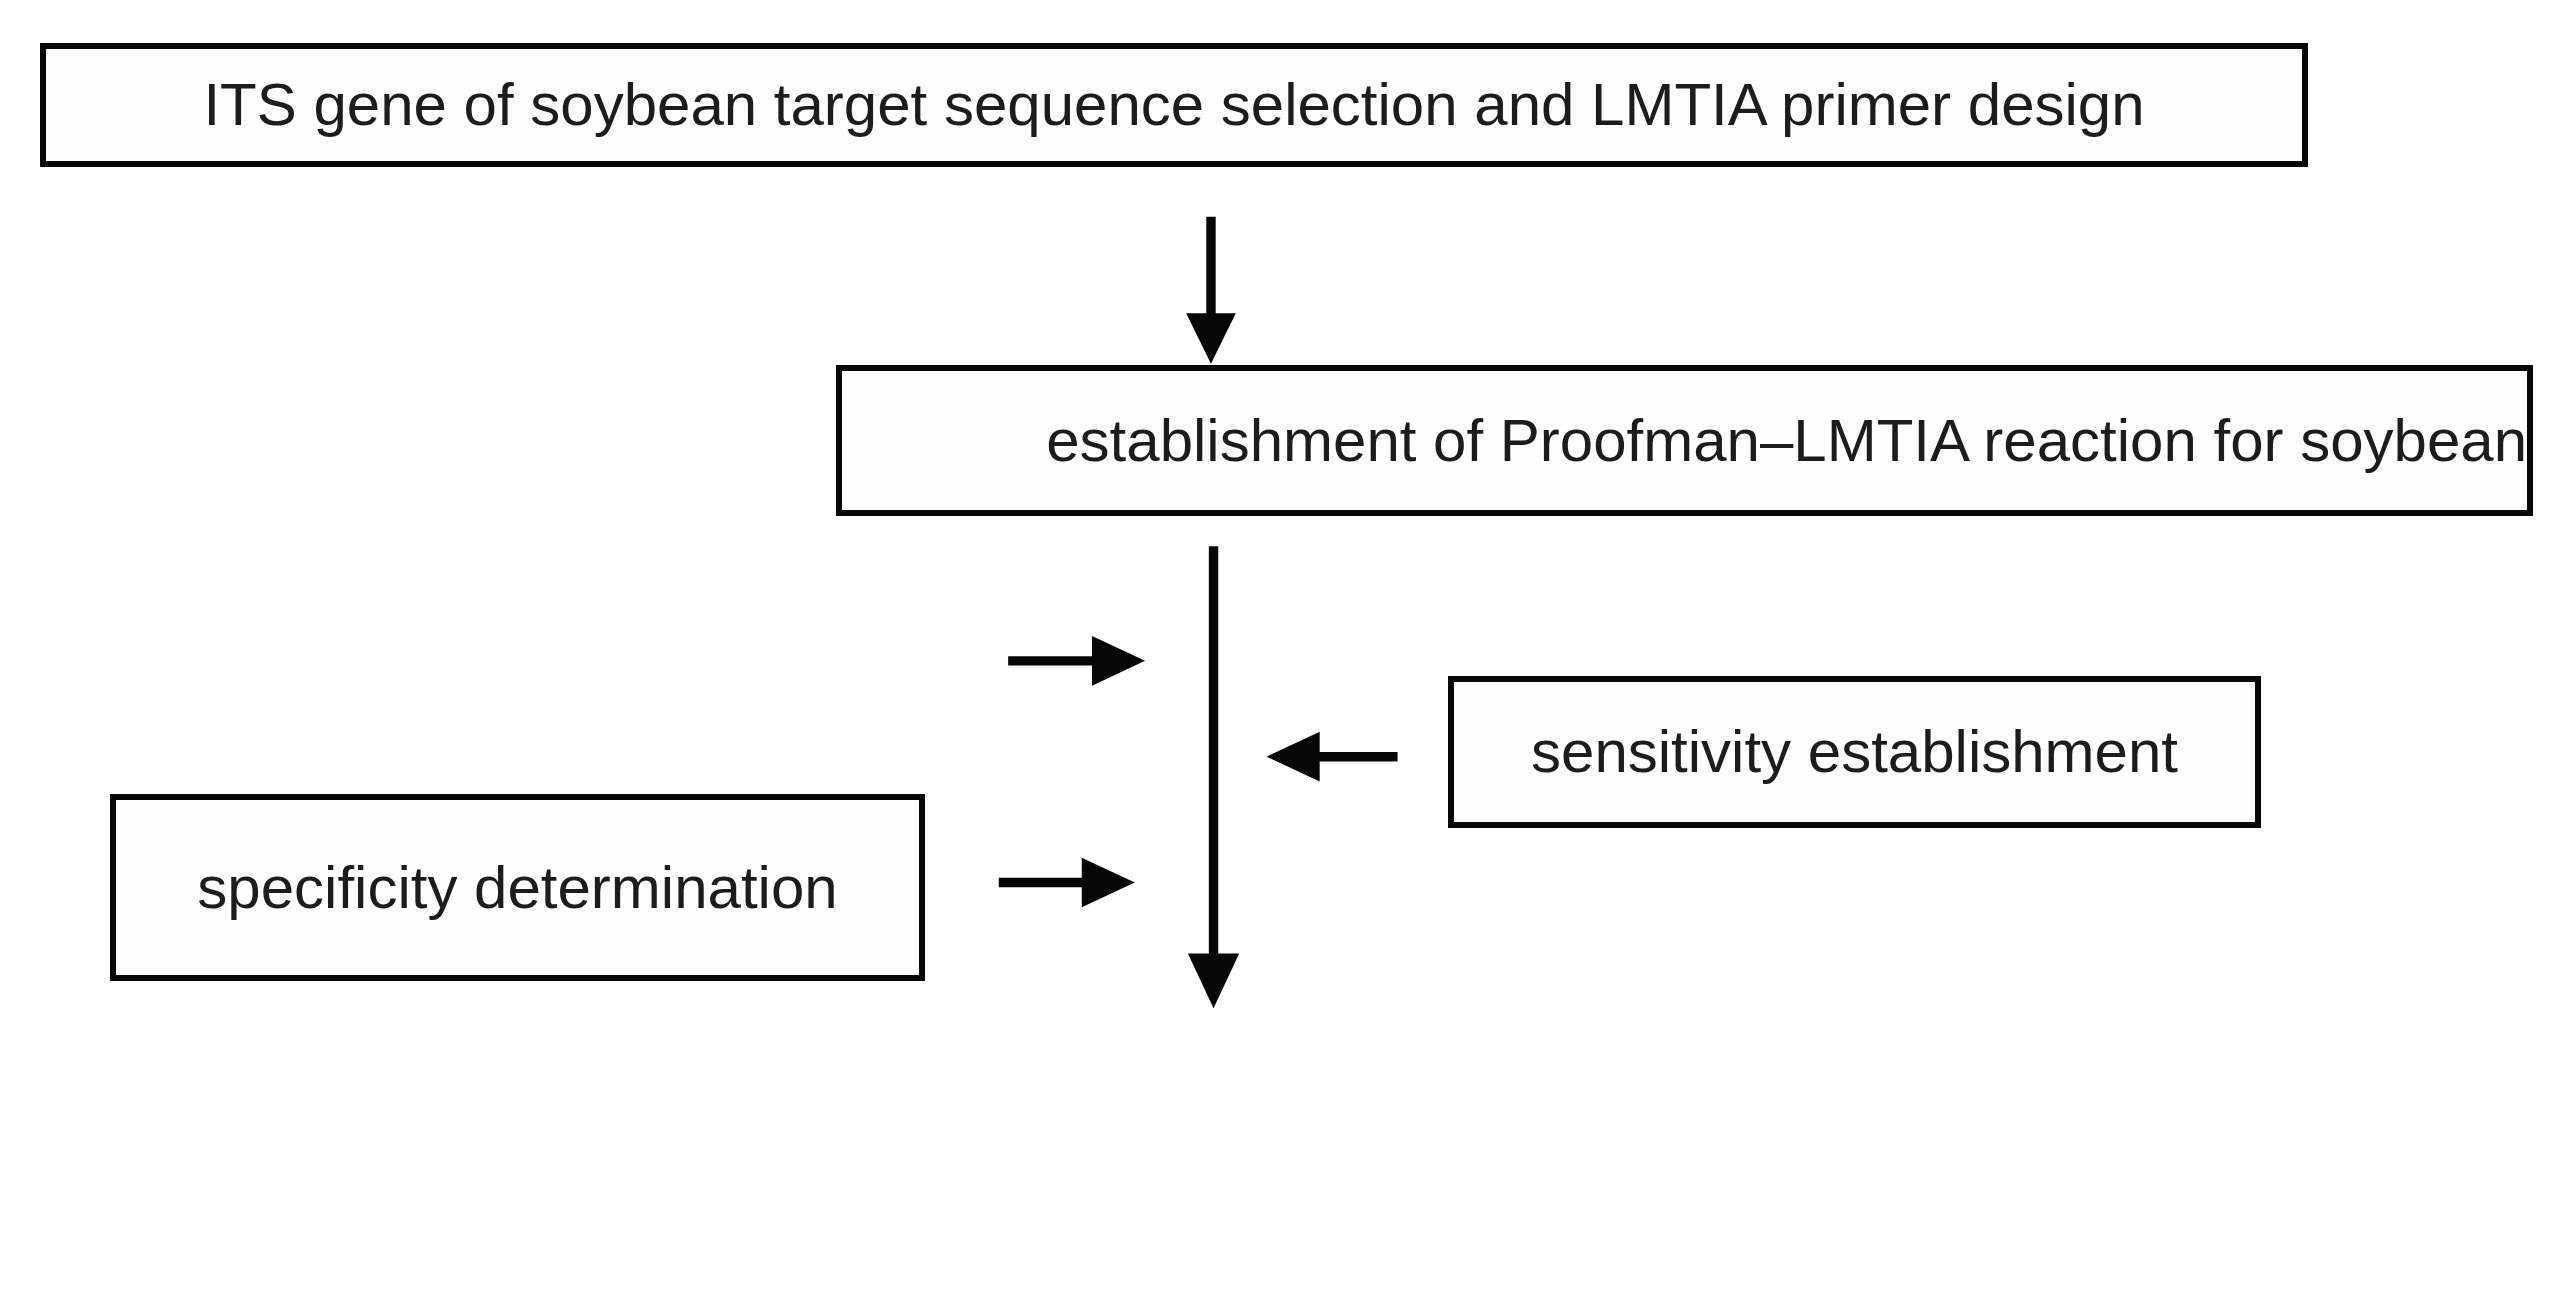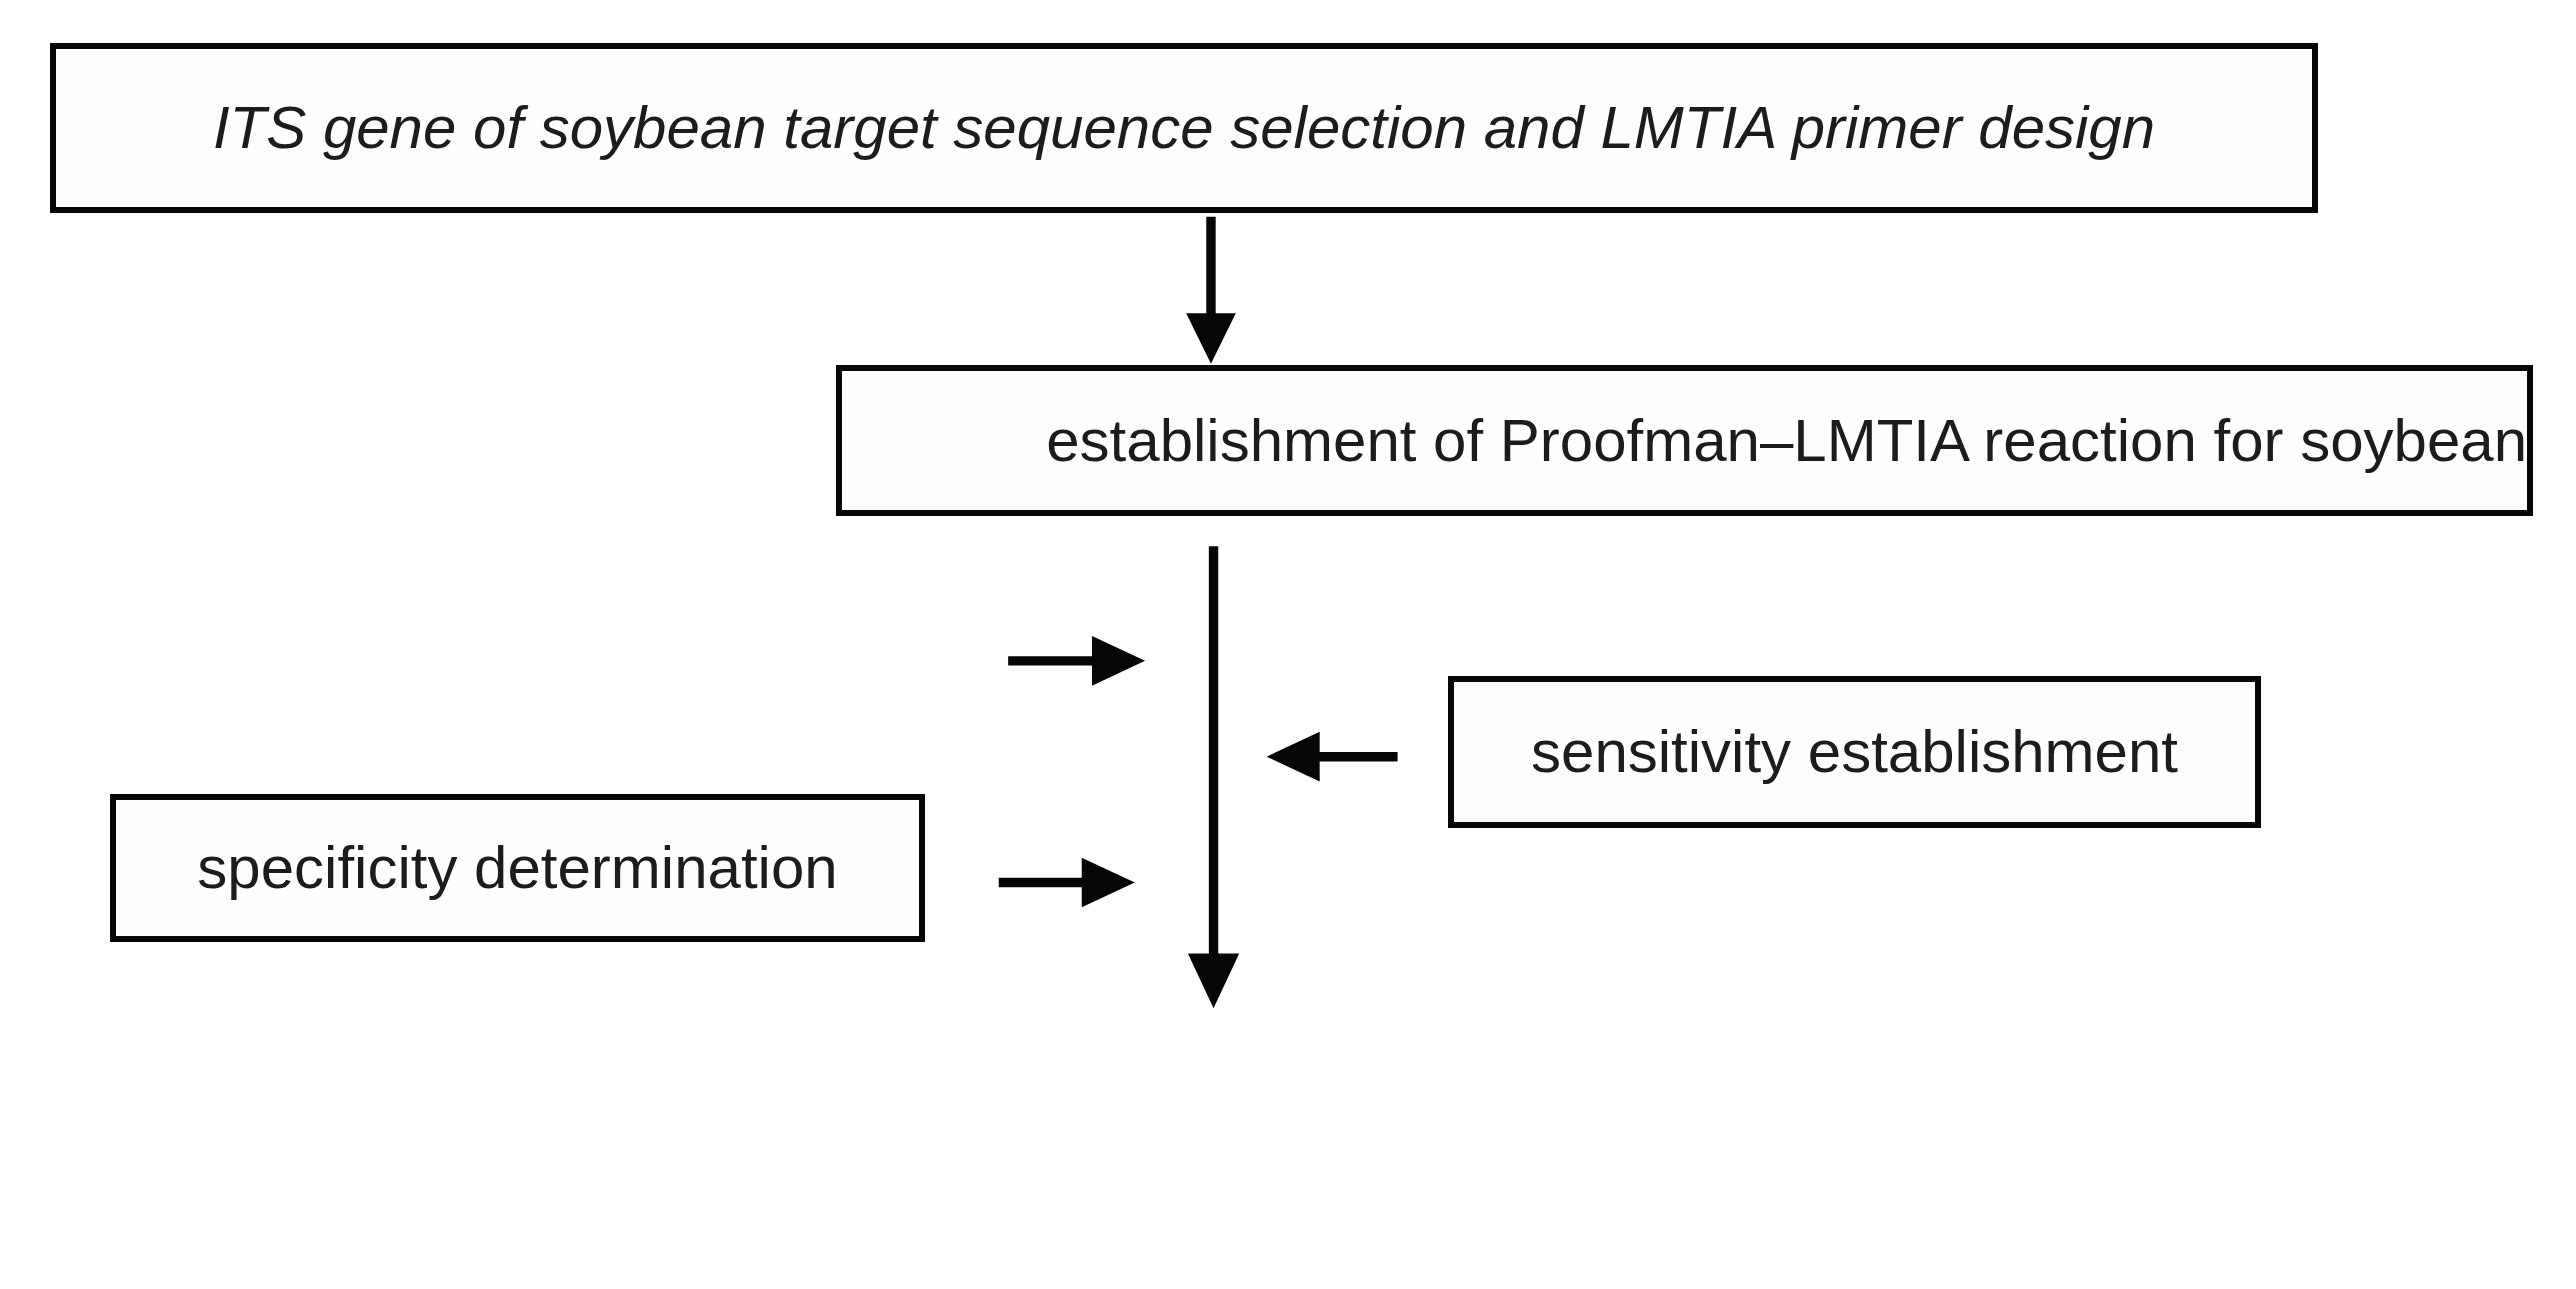--- a/index.html
+++ b/index.html
@@ -24,25 +24,25 @@
     align-items: center;
     justify-content: center;
     text-align: center;
     font-size: 60px;
     line-height: 1.1;
     color: #1c1c1c;
     letter-spacing: 0px;
     white-space: nowrap;
   }
   
-  #n-primer        { left: 50px;   top: 43px;   width: 2268px; height: 170px; font-style: italic; }
+  #n-primer        { left: 40px;   top: 43px;   width: 2268px; height: 124px; }
   #n-establish     { left: 836px;  top: 365px;  width: 1697px; height: 151px; justify-content: flex-end; }
   #n-temperature   { left: 68px;   top: 579px;  width: 850px;  height: 152px; }
   #n-sensitivity   { left: 1448px; top: 676px;  width: 813px;  height: 152px; }
-  #n-specificity   { left: 110px;  top: 794px;  width: 815px;  height: 148px; }
+  #n-specificity   { left: 110px;  top: 794px;  width: 815px;  height: 187px; }
   #n-dna           { left: 545px;  top: 1094px; width: 1370px; height: 153px; }
 
   svg.arrows {
     position: absolute;
     left: 0;
     top: 0;
     width: 2576px;
     height: 1290px;
     pointer-events: none;
   }

